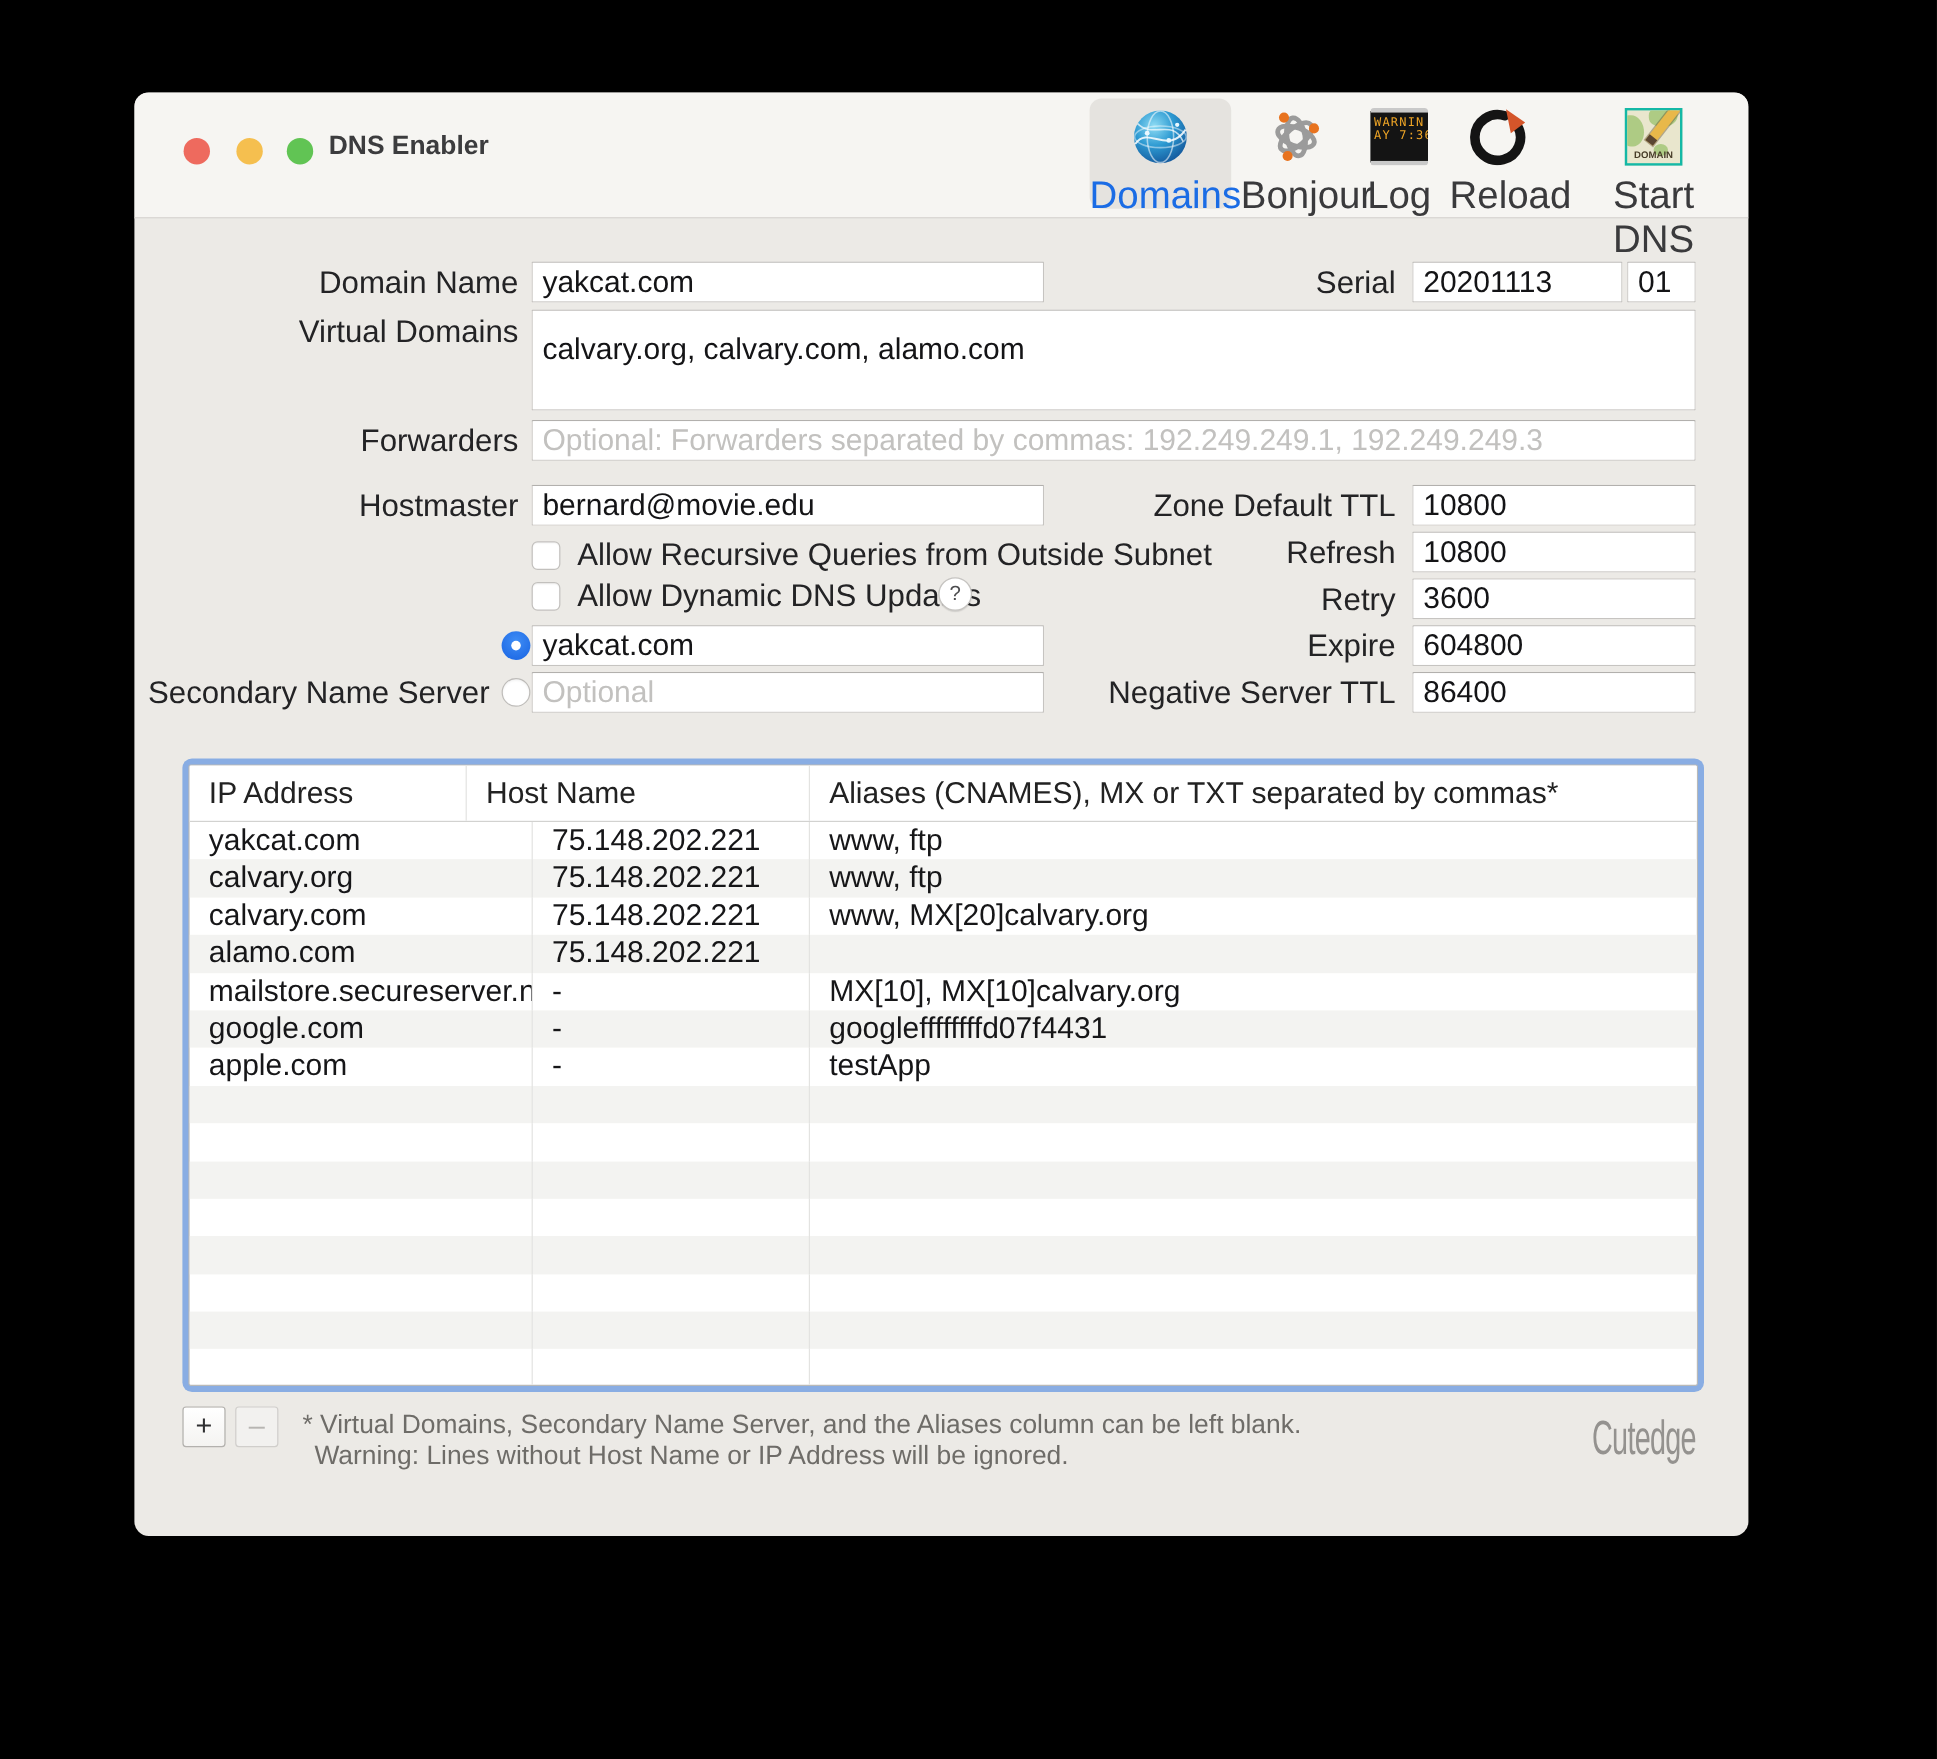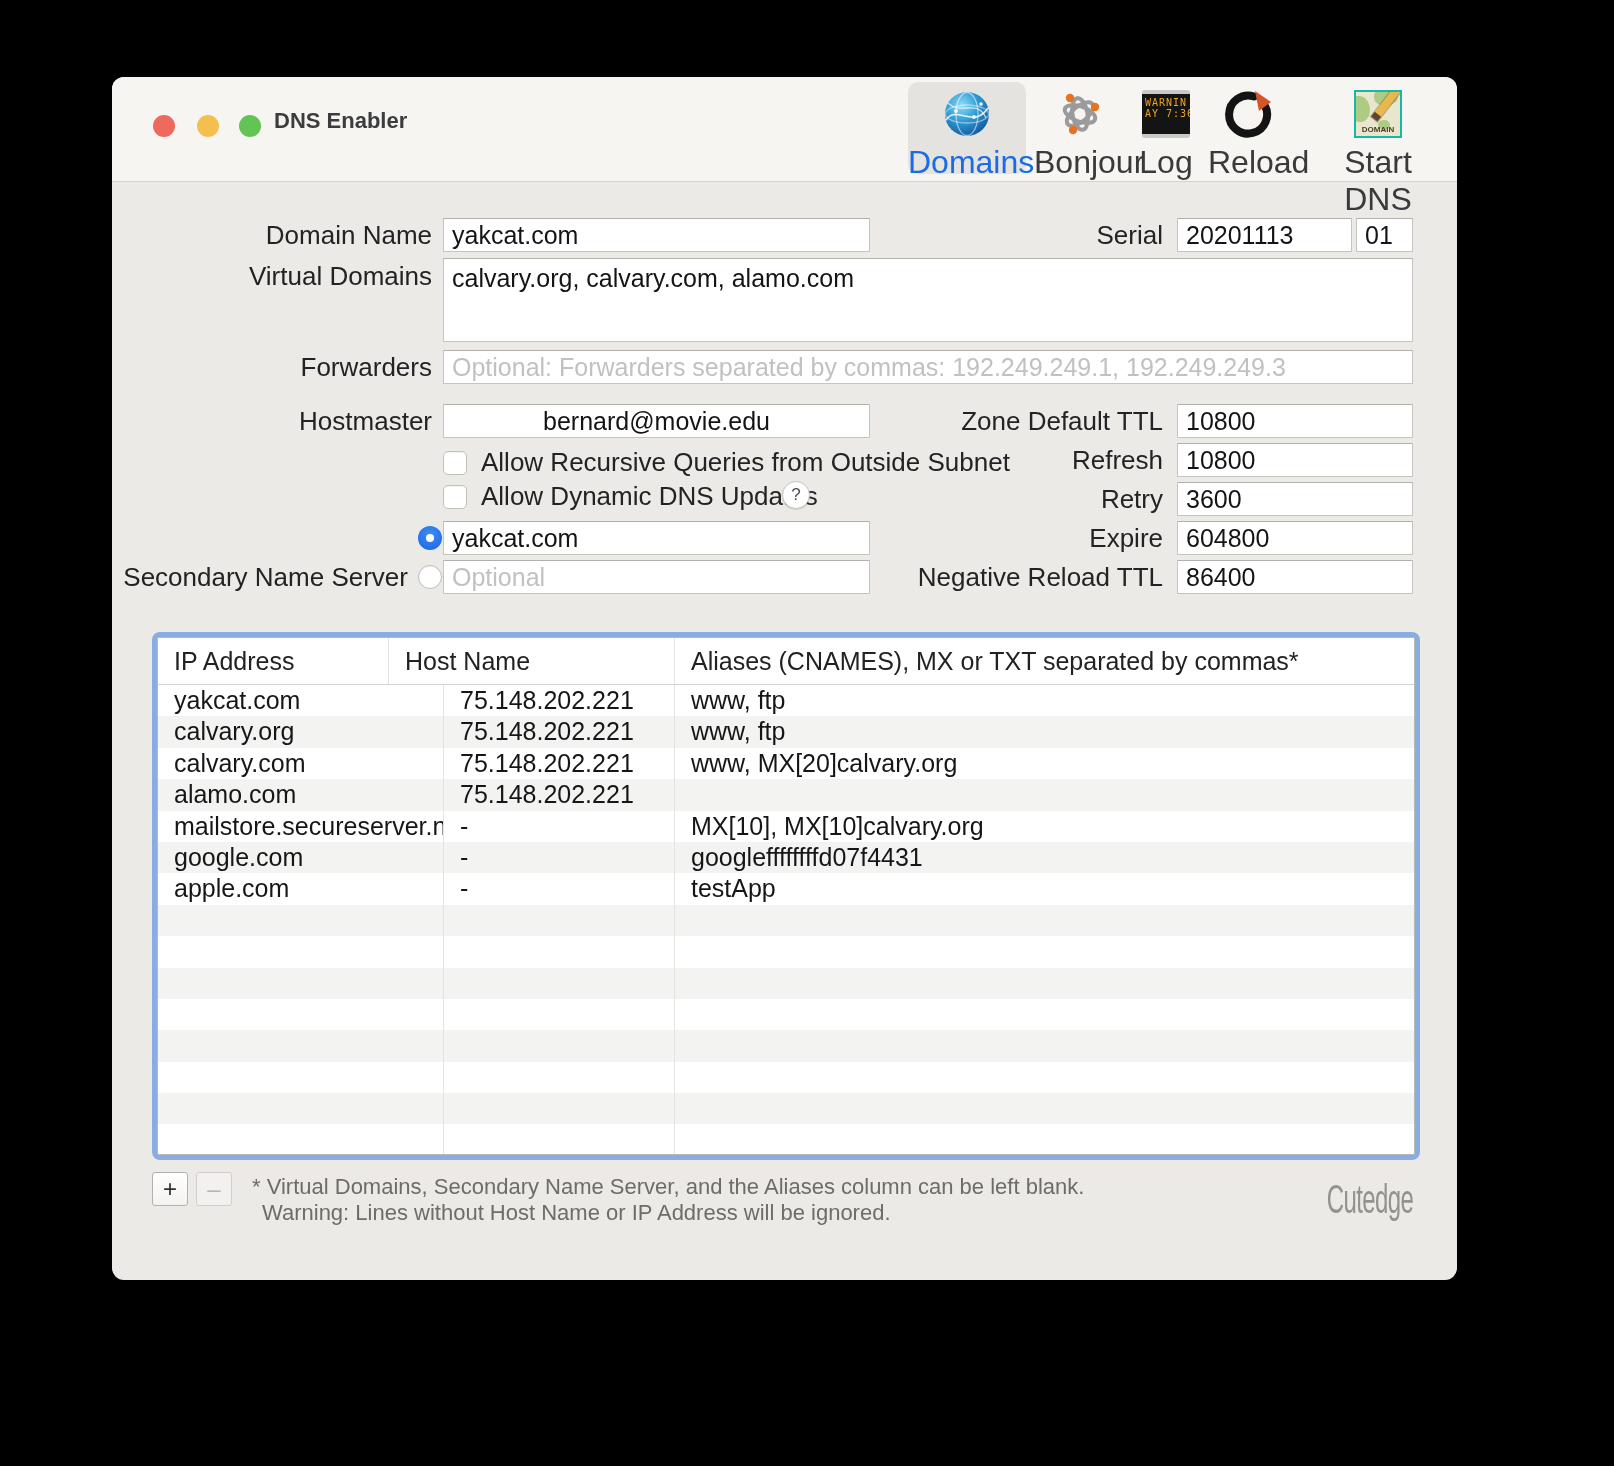--- a/index.html
+++ b/index.html
@@ -23,21 +23,21 @@
   .mapicon .land1{position:absolute;left:-6px;top:4px;width:20px;height:26px;background:#aecb84;border-radius:40% 60% 50% 50%;}
   .mapicon .land2{position:absolute;right:2px;top:-4px;width:24px;height:18px;background:#aecb84;border-radius:50% 40% 60% 50%;}
   .mapicon .land3{position:absolute;right:10px;bottom:6px;width:12px;height:10px;background:#aecb84;border-radius:50%;}
   .mapicon .dom{position:absolute;left:0;right:0;bottom:2px;font-size:8px;font-weight:700;color:#473c28;text-align:center;letter-spacing:0px;}
   .mapicon .pencil{position:absolute;right:-2px;top:-2px;width:8px;height:34px;background:#e8b84a;transform:rotate(38deg);transform-origin:top right;border-bottom:6px solid #5a4632;box-shadow:0 0 0 1px rgba(90,70,40,.4);}
   .mapicon .pin{position:absolute;right:7px;top:2px;width:5px;height:5px;background:#cf3b2f;border-radius:50%;}
   
   .flabel{position:absolute;font-size:26px;color:#232325;line-height:34px;text-align:right;}
   .field{position:absolute;background:#fff;border:1px solid #c6c4c1;border-top-color:#b2b0ad;box-sizing:border-box;font-family:inherit;font-size:25px;color:#141416;padding:0 8px;border-radius:1px;}
   input.field{height:34px;line-height:32px;}
-  textarea.field{resize:none;padding-top:4px;line-height:30px;}
+  textarea.field{resize:none;padding-top:17px;line-height:30px;}
   .field::placeholder{color:#c2c1bf;opacity:1;}
   .cbrow{position:absolute;display:flex;align-items:center;gap:14px;}
   .cbox{width:22px;height:22px;background:#fff;border:1px solid #c2c0bd;border-radius:5px;box-shadow:inset 0 1px 1px rgba(0,0,0,.05);}
   .cblbl{font-size:26px;color:#232325;}
   .helpbtn{position:absolute;width:26px;height:26px;border-radius:50%;background:#fff;border:1px solid #c6c4c1;box-shadow:0 1px 1px rgba(0,0,0,.12);font-size:17px;color:#4c4c4e;text-align:center;line-height:26px;}
   .radio{position:absolute;width:24px;height:24px;border-radius:50%;box-sizing:border-box;}
   .radio.off{background:#fff;border:1px solid #bebcb9;box-shadow:inset 0 1px 2px rgba(0,0,0,.06);}
   .radio.on{background:radial-gradient(circle at 50% 35%,#3f8df5,#1863e2);}
   .radio.on::after{content:"";position:absolute;left:8px;top:8px;width:8px;height:8px;border-radius:50%;background:#fff;}
   
@@ -146,21 +146,21 @@
   <input class="field" style="left: 1065px; top: 141px; width: 175px;" value="20201113">
   <input class="field" style="left: 1244px; top: 141px; width: 57px;" value="01">
 
   <div class="flabel" style="left:0;width:320px;top:182px;">Virtual Domains</div>
   <textarea class="field" style="left: 331px; top: 181px; width: 970px; height: 84px;">calvary.org, calvary.com, alamo.com</textarea>
 
   <div class="flabel" style="left:0;width:320px;top:273px;">Forwarders</div>
   <input class="field" style="left: 331px; top: 273px; width: 970px;" placeholder="Optional: Forwarders separated by commas: 192.249.249.1, 192.249.249.3">
 
   <div class="flabel" style="left:0;width:320px;top:327px;">Hostmaster</div>
-  <input class="field" style="left: 331px; top: 327px; width: 427px; text-align: center;" value="bernard@movie.edu">
+  <input class="field" style="left: 331px; top: 327px; width: 427px;" value="bernard@movie.edu">
 
   <div class="flabel" style="left:700px;width:351px;top:327px;">Zone Default TTL</div>
   <input class="field" style="left: 1065px; top: 327px; width: 236px;" value="10800">
 
   <div class="cbrow" style="left:331px;top:370px;">
     <div class="cbox"></div>
     <div class="cblbl">Allow Recursive Queries from Outside Subnet</div>
   </div>
   <div class="flabel" style="left:700px;width:351px;top:366px;">Refresh</div>
   <input class="field" style="left: 1065px; top: 366px; width: 236px;" value="10800">
@@ -174,21 +174,21 @@
   <input class="field" style="left: 1065px; top: 405px; width: 236px;" value="3600">
 
   <div class="radio on" id="primary-radio" style="left:306px;top:449px;"></div>
   <input class="field" style="left: 331px; top: 444px; width: 427px;" value="yakcat.com">
   <div class="flabel" style="left:700px;width:351px;top:444px;">Expire</div>
   <input class="field" style="left: 1065px; top: 444px; width: 236px;" value="604800">
 
   <div class="flabel" style="left:0;width:296px;top:483px;">Secondary Name Server</div>
   <div class="radio off" id="secondary-radio" style="left:306px;top:488px;"></div>
   <input class="field" style="left: 331px; top: 483px; width: 427px;" placeholder="Optional">
-  <div class="flabel" style="left:700px;width:351px;top:483px;">Negative Reload TTL</div>
+  <div class="flabel" style="left:700px;width:351px;top:483px;">Negative Server TTL</div>
   <input class="field" style="left: 1065px; top: 483px; width: 236px;" value="86400">
 
   <div class="tablering">
     <div class="tableinner">
       <div class="thead">
         <div class="hcell c1">IP Address</div>
         <div class="hcell c0">Host Name</div>
         <div class="hcell c2">Aliases (CNAMES), MX or TXT separated by commas*</div>
       </div>
       <div style="flex:1 1 auto;">

